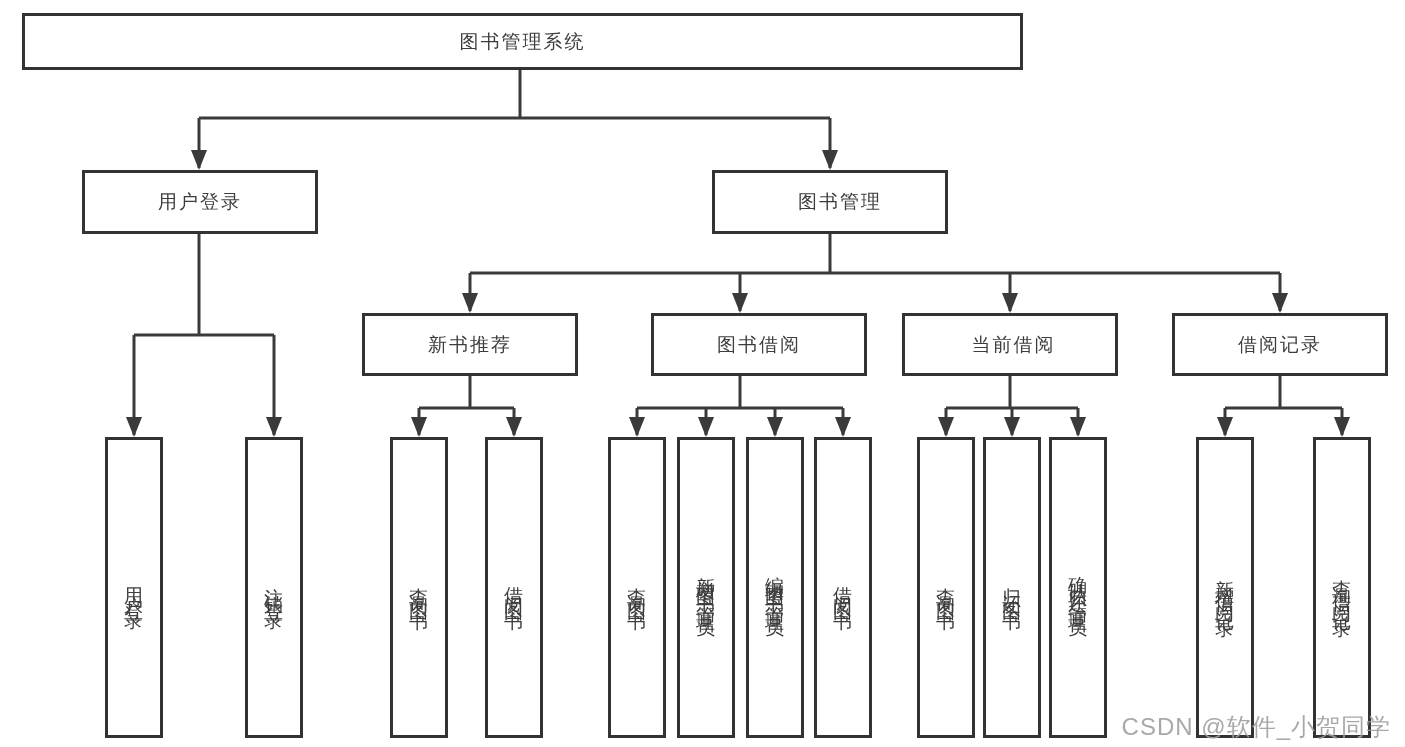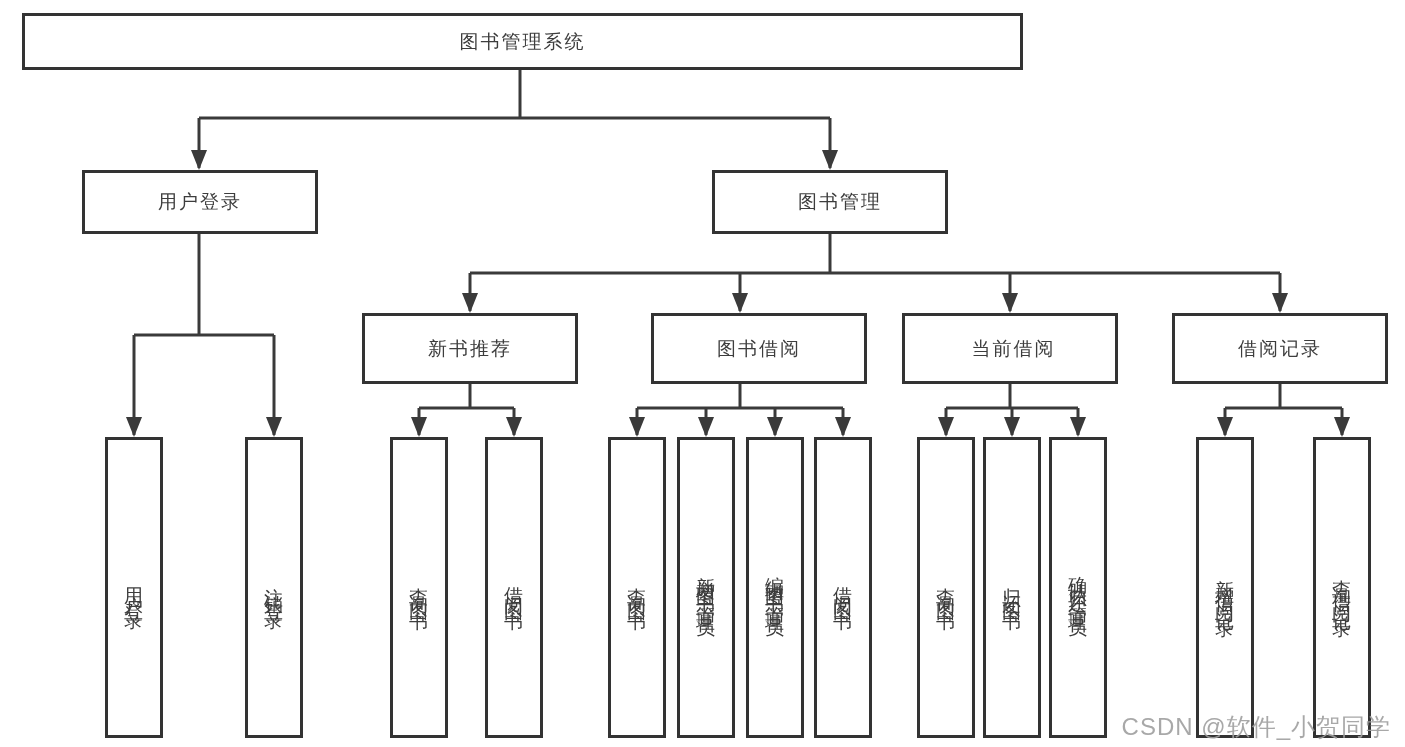--- a/index.html
+++ b/index.html
@@ -31,21 +31,21 @@
     justify-content: center;
     color: #3d3d3d;
     font-size: 19px;
     letter-spacing: 2px;
     white-space: nowrap;
   }
   .root-box   { left: 22px;  top: 13px;  width: 1001px; height: 57px; }
   .branch-box { height: 64px; width: 236px; top: 170px; }
   .b-user     { left: 82px; }
   .b-book     { left: 712px; padding-left: 20px; }
-  .header-box { top: 313px; width: 216px; height: 71px; }
+  .header-box { top: 313px; width: 216px; height: 63px; }
   .h-new      { left: 362px; }
   .h-borrow   { left: 632px; margin-left: 19px; }
   .h-current  { left: 902px; padding-left: 7px; }
   .h-record   { left: 1172px; }
   .leaf {
     position: absolute;
     box-sizing: border-box;
     top: 437px;
     width: 58px;
     height: 301px;

